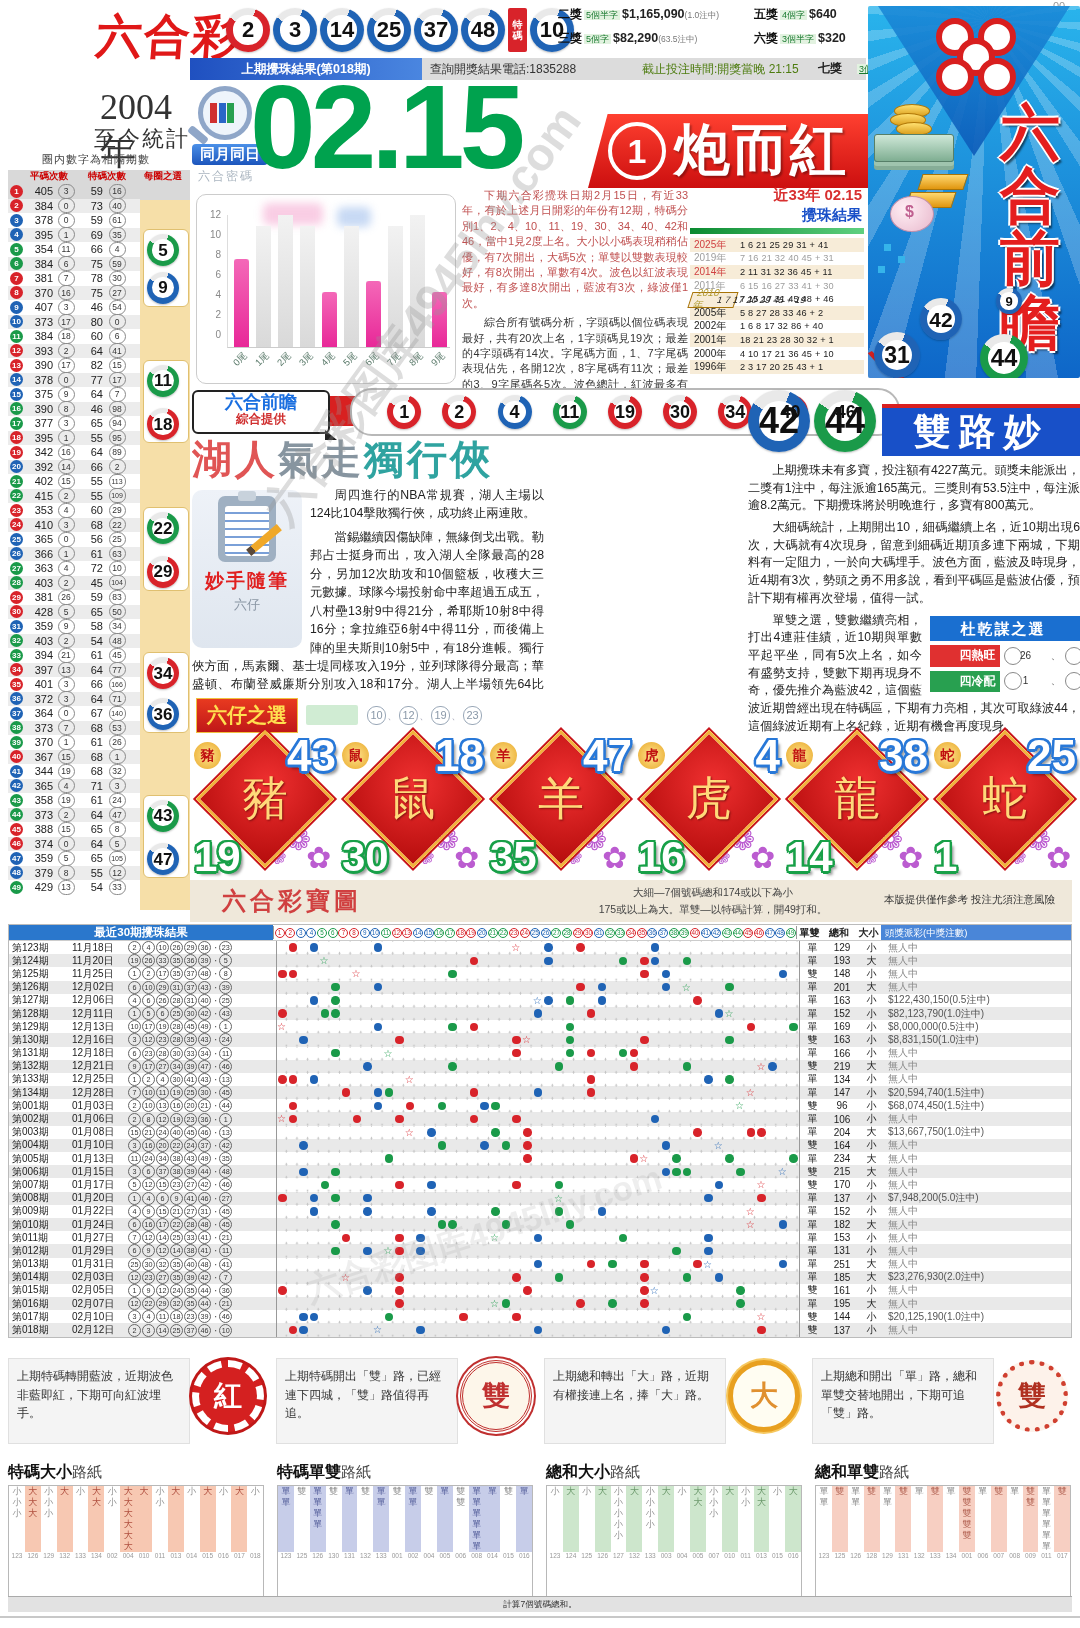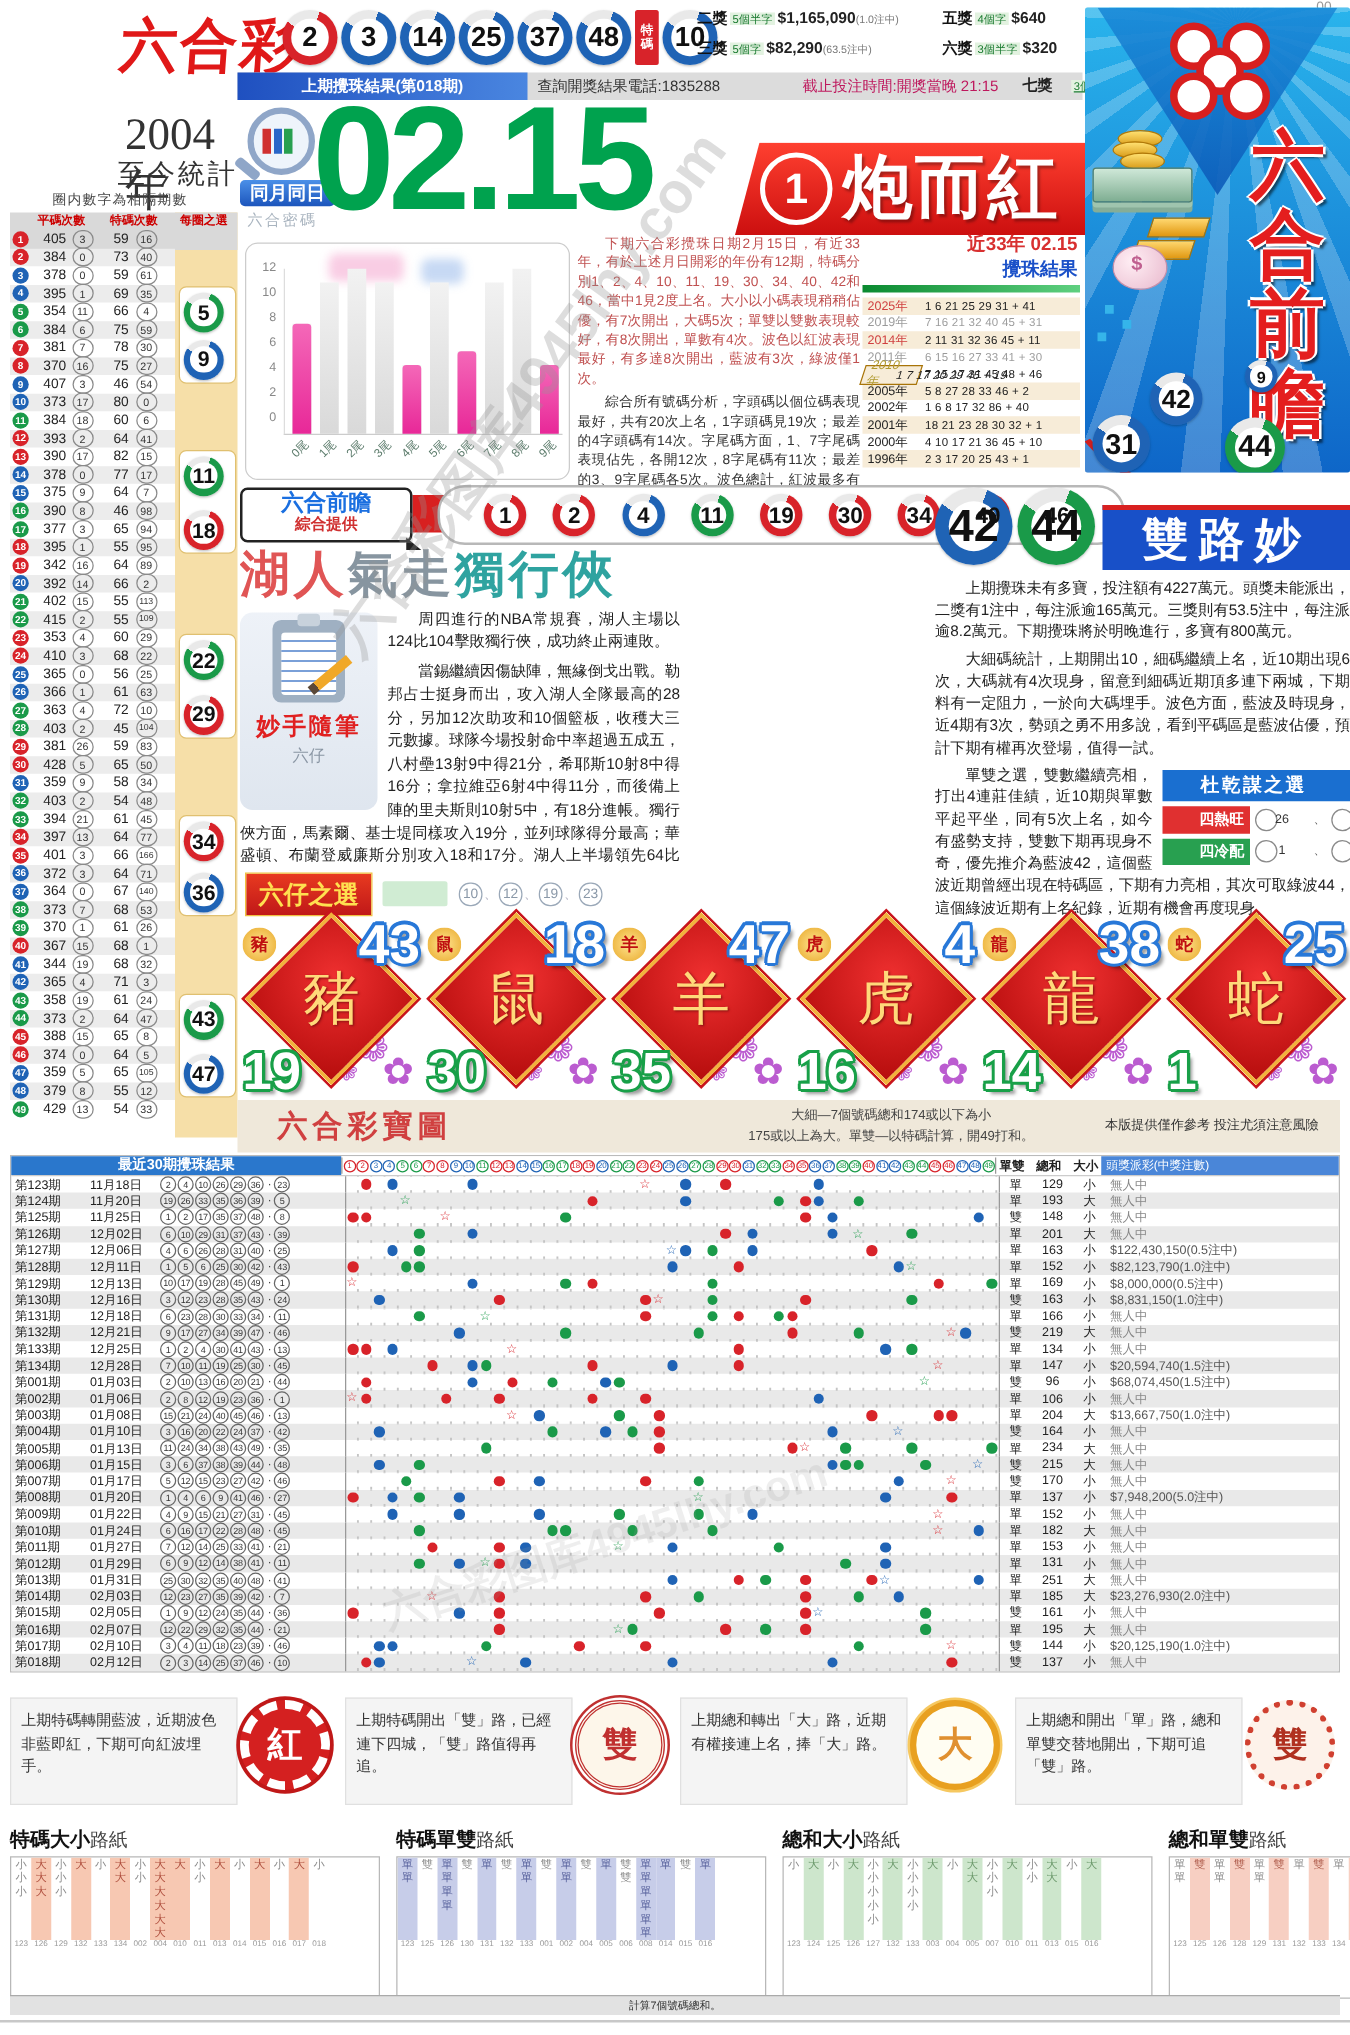--- a/index.html
+++ b/index.html
@@ -23,21 +23,21 @@
   .tetag{width:19px;height:44px;background:#d8232a;color:#fff;font-size:10px;font-weight:bold;display:flex;flex-direction:column;align-items:center;justify-content:center;line-height:1.1;border-radius:2px;}
   #hdr-prizes{position:absolute;left:558px;top:4px;width:308px;height:52px;font-size:11px;}
   .prz{position:absolute;white-space:nowrap;}
   .prz b{font-size:12px;color:#111;}
   .prz i{font-size:9px;color:#1a7a30;background:#e2f2e0;padding:0 2px;margin:0 2px;}
   .prz .amt{font-weight:bold;font-size:12.5px;}
   .prz .nt{font-size:8.5px;color:#777;}
   #hdr-strip{position:absolute;left:190px;top:58px;width:676px;height:22px;background:#dcdcdc;}
   #last-label{position:absolute;left:0;top:0;height:22px;width:232px;background:linear-gradient(90deg,#1f50c0,#4a86e0);color:#fff;font-weight:bold;font-size:12.5px;display:flex;align-items:center;justify-content:center;}
   #hotline{position:absolute;left:240px;top:3px;font-size:12px;color:#333;}
-  #deadline{position:absolute;left:452px;top:3px;font-size:12px;color:#be185d;}
+  #deadline{position:absolute;left:452px;top:3px;font-size:12px;color:#4d7c0f;}
   #prize7{position:absolute;left:628px;top:2px;font-size:11px;white-space:nowrap;}
   #prize7 b{font-size:12px;} #prize7 i{font-size:9px;color:#1a7a30;background:#e2f2e0;padding:0 2px;margin:0 15px;text-decoration:underline;}
   #corner{position:absolute;left:1053px;top:0;font-size:11px;color:#999;}
 
   
   #sbanner{position:absolute;left:868px;top:6px;width:212px;height:372px;background:linear-gradient(180deg,#29b4ec,#0e66c8);overflow:hidden;border-radius:2px;}
   #sbanner .rays{position:absolute;inset:-40px;background:repeating-conic-gradient(from 0deg at 55% 12%,rgba(255,255,255,.22) 0 5deg,transparent 5deg 13deg);}
   #sbanner .tri{position:absolute;left:10px;top:0;width:192px;height:150px;background:linear-gradient(180deg,#1a8ad8,#0c5ab8);clip-path:polygon(0 0,100% 0,50% 100%);opacity:.9;}
   #sbanner .rings{position:absolute;left:62px;top:12px;width:90px;height:78px;}
   #sbanner .rings i{position:absolute;width:26px;height:26px;border:6px solid #d81f1f;border-radius:50%;background:#fff;}
@@ -222,21 +222,21 @@
   .cobox{position:absolute;left:0;top:8px;width:182px;height:86px;background:#f4f4f4;border:1px solid #e0e0e0;box-sizing:border-box;padding:8px 8px;font-size:12px;line-height:1.55;color:#333;}
   .stamp{position:absolute;right:2px;top:10px;width:72px;height:72px;border-radius:50%;display:flex;align-items:center;justify-content:center;font-weight:900;box-sizing:border-box;}
   .stamp span{font-size:28px;}
   .st-chip{background:#d42020;border:7px dashed #fff;box-shadow:0 0 0 3px #c01818;color:#fff;}
   .st-seal{background:#fdf6ea;border:3px double #c03030;box-shadow:0 0 0 2px #fff,0 0 0 4px #c03030;color:#c03030;}
   .st-gold{background:#fffdf2;border:5px solid #e8a020;box-shadow:0 0 0 2px #f6c860;color:#e09030;}
   .st-flower{background:#fdf2ea;border:5px dotted #d04030;color:#b03020;}
 
   
   #roads{position:absolute;left:8px;top:1462px;width:1064px;height:150px;display:flex;gap:13px;}
-  .road{width:296px;flex:none;}
+  .road{width:256px;flex:none;}
   .road .rt{font-size:15px;margin-bottom:2px;color:#444;}
   .road .rt b{color:#111;font-size:16px;}
   .rframe{border:1px solid #b8b8b8;height:112px;position:relative;background:#fff;overflow:hidden;}
   .rcols{display:flex;height:66px;}
   .rcol{width:15.9px;flex:none;display:flex;flex-direction:column;}
   .rcol.band{--b:#eee;background:var(--b);}
   .rcell{height:11px;font-size:9px;text-align:center;line-height:11px;}
   .rplabs{display:flex;height:30px;}
   .rplab{width:15.9px;flex:none;font-size:6.5px;color:#999;text-align:center;overflow:hidden;}
   .rfoot{position:absolute;left:0;right:0;bottom:0;height:15px;background:#e2e2e2;border-top:1px solid #aaa;font-size:8.6px;text-align:center;line-height:15px;color:#333;}

